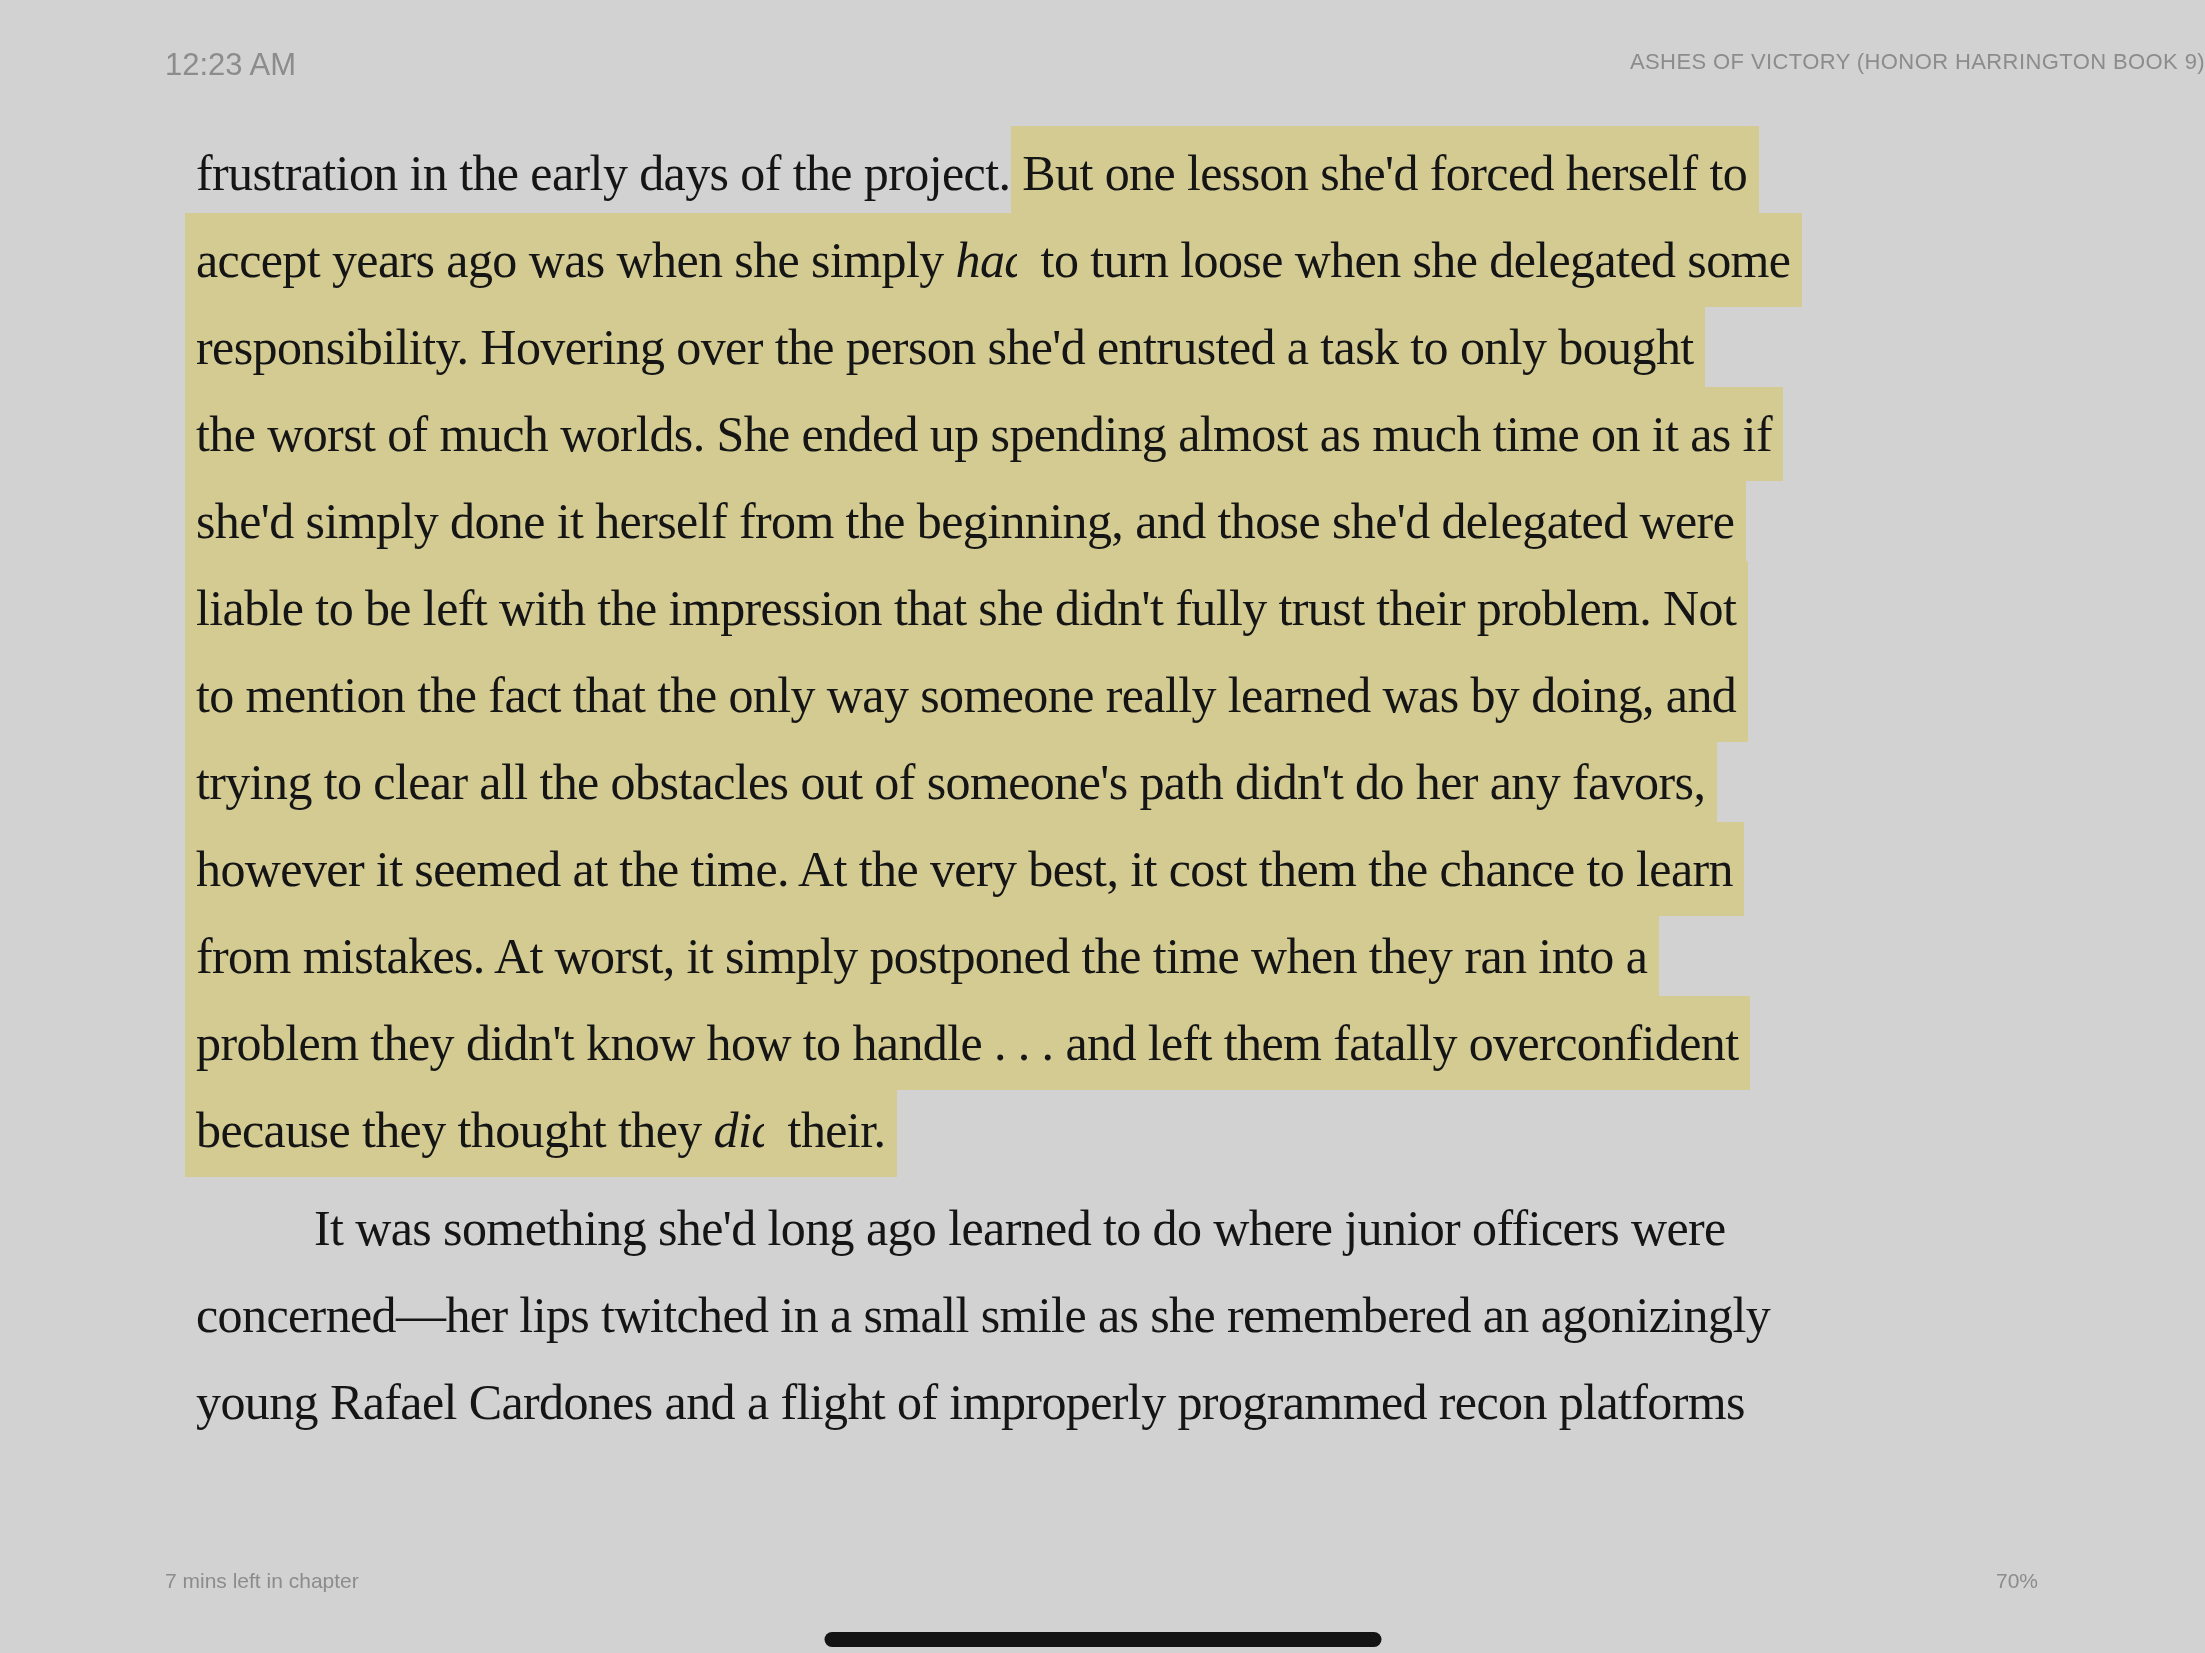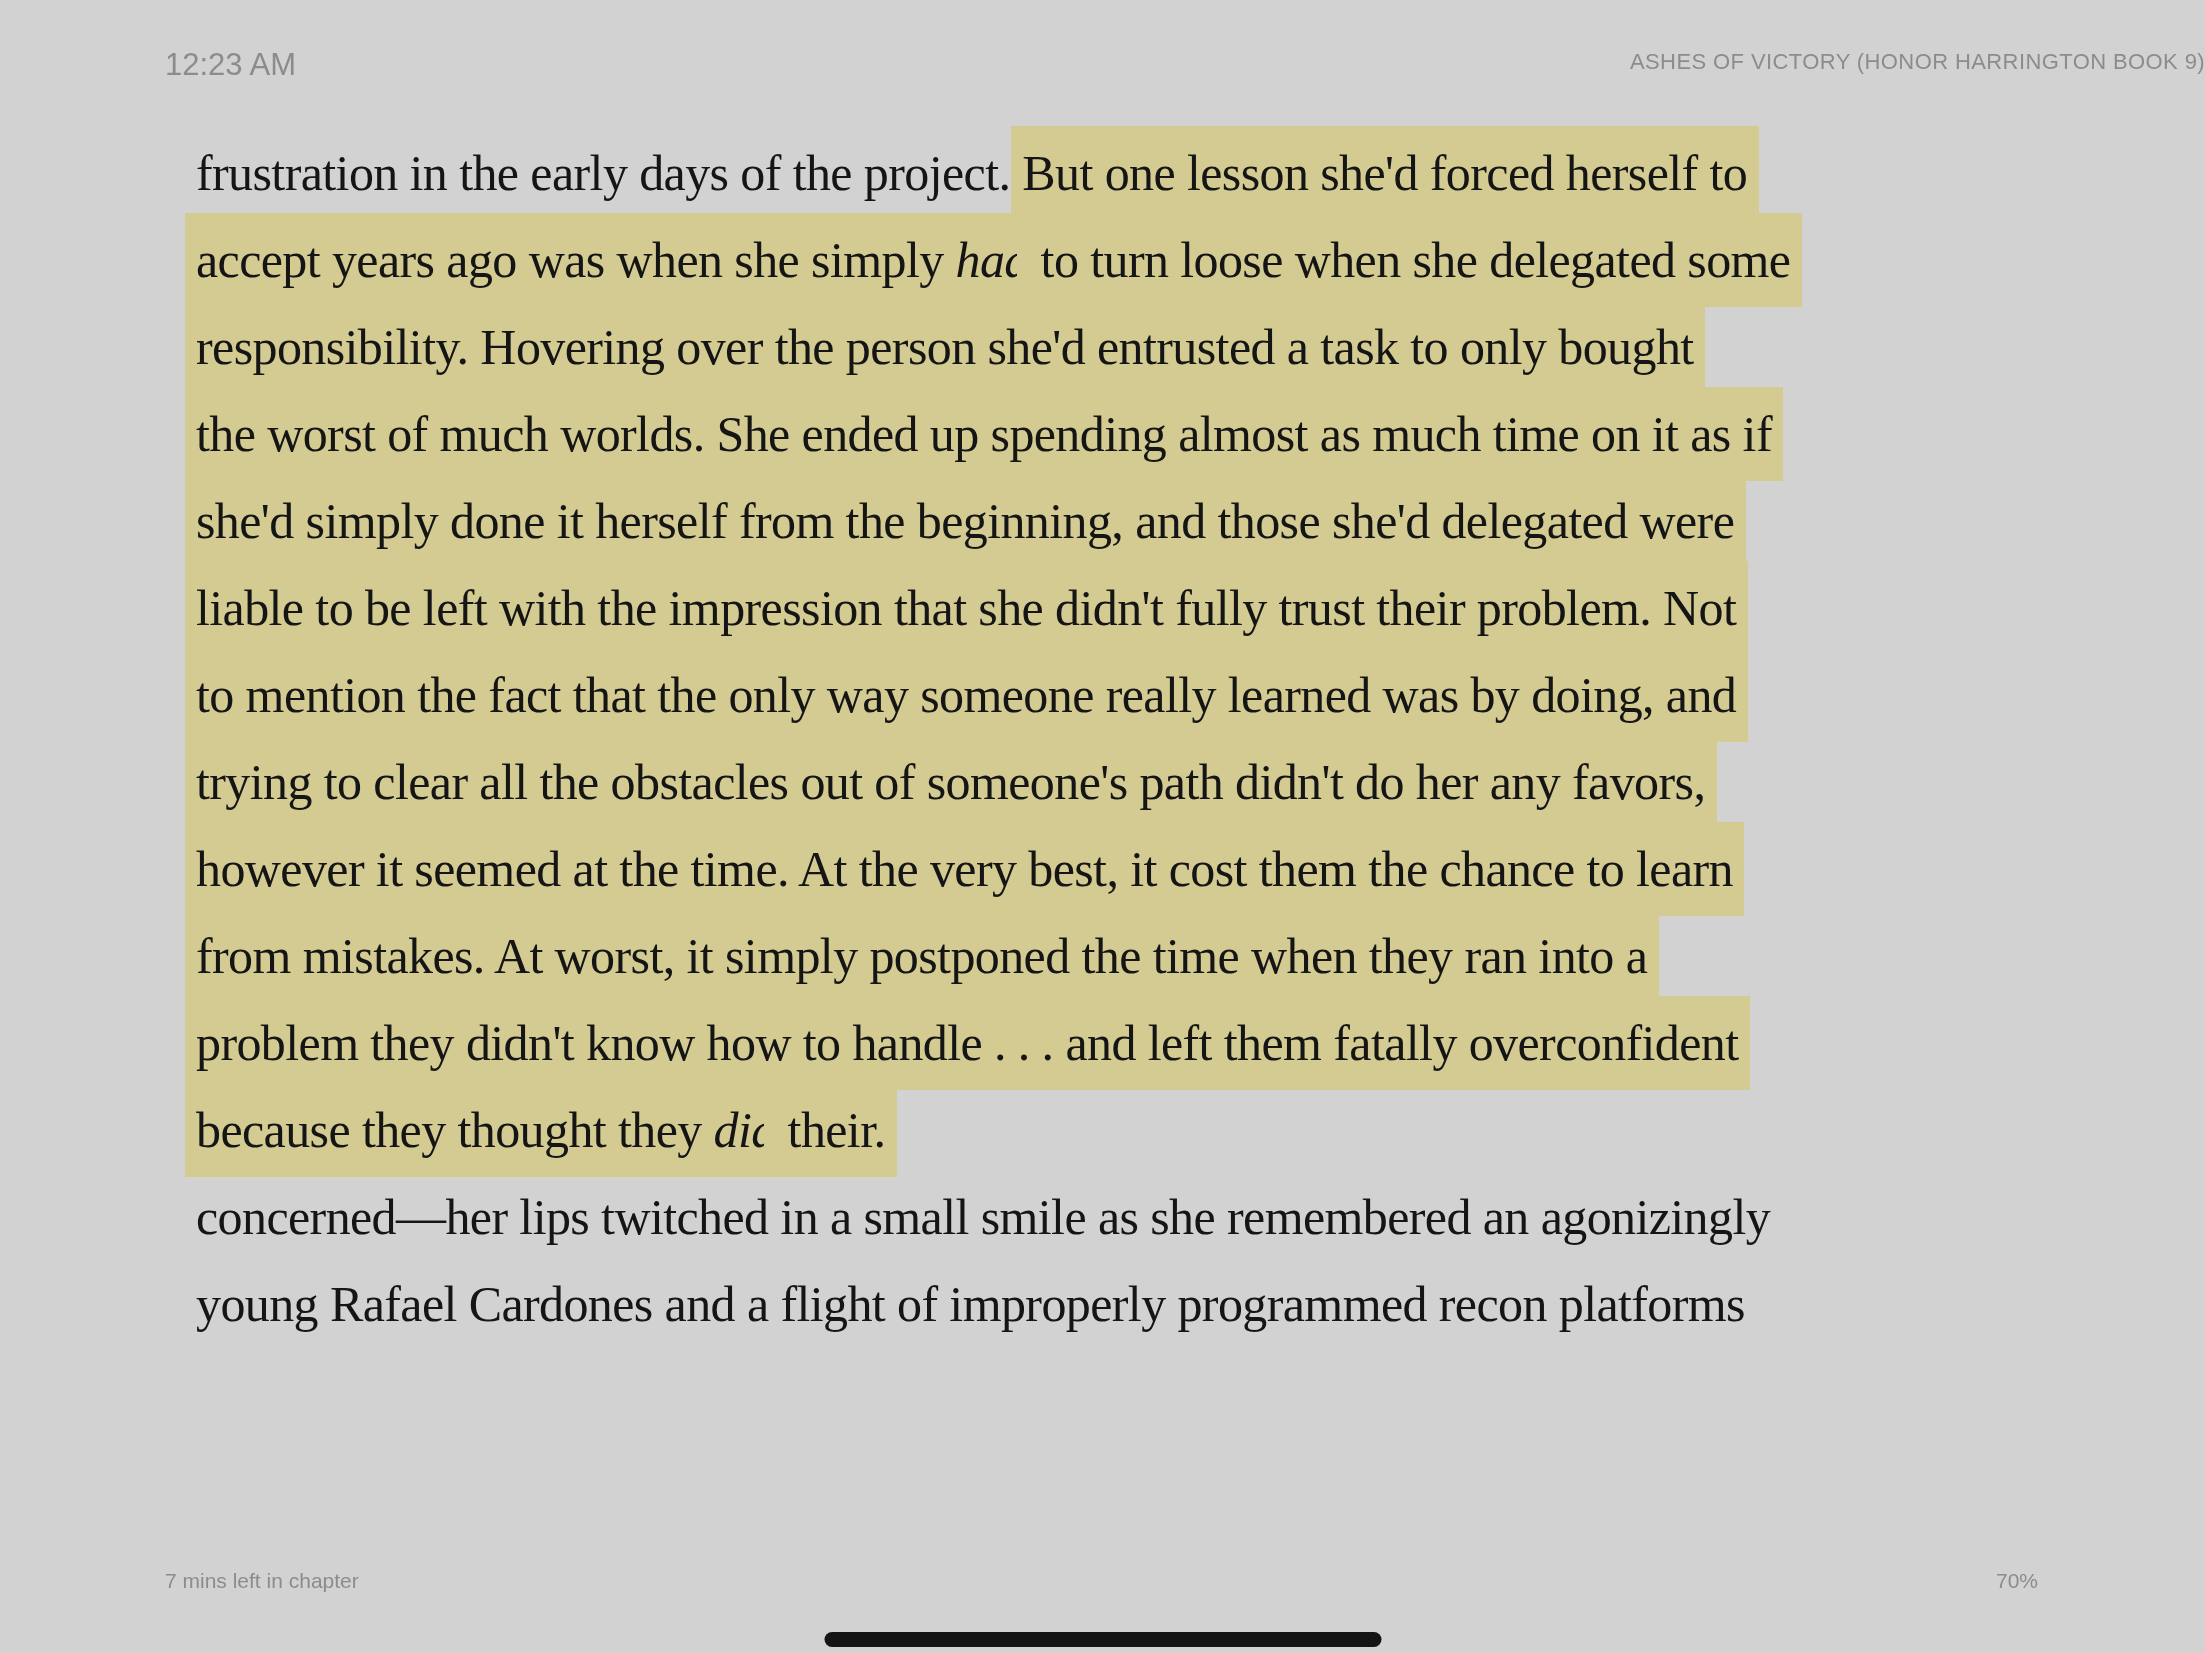--- a/index.html
+++ b/index.html
@@ -94,20 +94,21 @@
       <div class="line"><span class="seg hl">responsibility. Hovering over the person she'd entrusted a task to only bought</span></div>
       <div class="line"><span class="seg hl">the worst of much worlds. She ended up spending almost as much time on it as if</span></div>
       <div class="line"><span class="seg hl">she'd simply done it herself from the beginning, and those she'd delegated were</span></div>
       <div class="line"><span class="seg hl">liable to be left with the impression that she didn't fully trust their problem. Not</span></div>
       <div class="line"><span class="seg hl">to mention the fact that the only way someone really learned was by doing, and</span></div>
       <div class="line"><span class="seg hl">trying to clear all the obstacles out of someone's path didn't do her any favors,</span></div>
       <div class="line"><span class="seg hl">however it seemed at the time. At the very best, it cost them the chance to learn</span></div>
       <div class="line"><span class="seg hl">from mistakes. At worst, it simply postponed the time when they ran into a</span></div>
       <div class="line"><span class="seg hl">problem they didn't know how to handle . . . and left them fatally overconfident</span></div>
       <div class="line"><span class="seg hl">because they thought they </span><span class="seg hl it">did</span><span class="seg hl"> their.</span></div>
+      <div class="line indent gap"><span class="seg">It was something she'd long ago learned to do where junior officers were</span></div>
       <div class="line"><span class="seg">concerned—her lips twitched in a small smile as she remembered an agonizingly</span></div>
       <div class="line"><span class="seg">young Rafael Cardones and a flight of improperly programmed recon platforms</span></div>
     </div>
 </div>
 
 <div class="footer">
   <div class="left">7 mins left in chapter</div>
   <div class="right">70%</div>
 </div>
 

